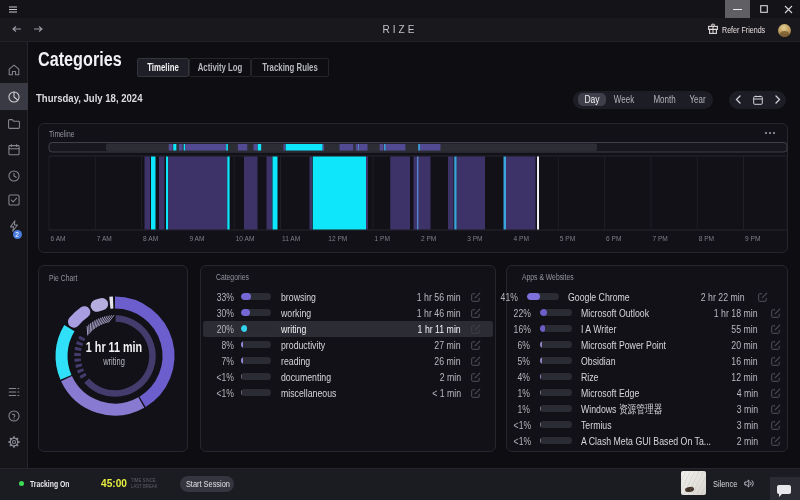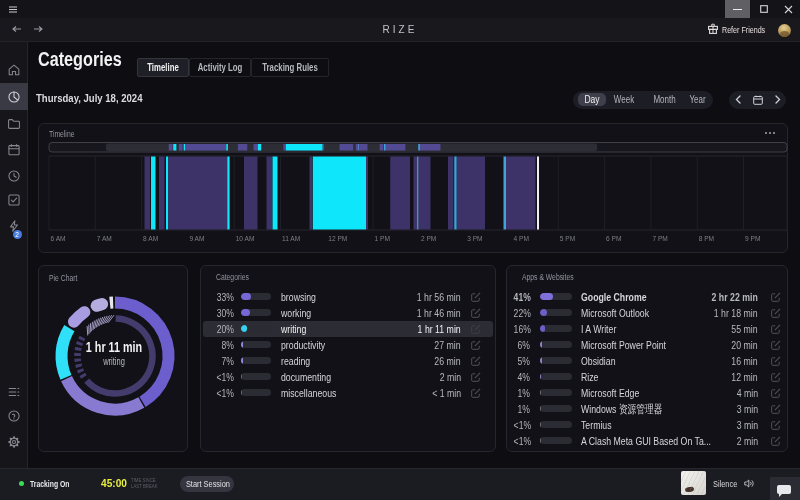--- a/index.html
+++ b/index.html
@@ -313,21 +313,21 @@
     <span style="position:absolute;left:77.5px;top:50%;transform:translateY(-50%) scaleX(0.76);transform-origin:left center;font-size:11.5px;color:#d6d6da;white-space:nowrap">miscellaneous</span>
     <span style="position:absolute;right:32px;top:50%;transform:translateY(-50%) scaleX(0.76);transform-origin:right center;font-size:11.5px;color:#b8b8c0;white-space:nowrap">&lt; 1 min</span>
     <svg width="10" height="10" viewBox="0 0 10 10" style="position:absolute;right:12px;top:50%;margin-top:-5px">
       <path d="M4.2 1.8 H1.6 A0.9 0.9 0 0 0 0.7 2.7 V8.4 A0.9 0.9 0 0 0 1.6 9.3 H7.3 A0.9 0.9 0 0 0 8.2 8.4 V5.8" fill="none" stroke="#50505a" stroke-width="1"></path>
       <path d="M3.8 6.2 L9.1 0.9" fill="none" stroke="#50505a" stroke-width="1.1"></path>
     </svg>
   </div>
 
 <div class="panel" style="left:506px;top:265px;width:282px;height:187px"></div>
 <div class="ab" style="left:521.5px;top:271.5px;font-size:8.5px;color:#9494a0;transform:scaleX(0.8);transform-origin:left center">Apps &amp; Websites</div>
-<div style="position:absolute;left:509px;top:288.5px;width:276px;height:16px;font-weight:bold;">
+<div style="position:absolute;left:496px;top:288.5px;width:276px;height:16px;">
     <span style="position:absolute;left:0;width:21px;text-align:right;top:50%;transform:translateY(-50%) scaleX(0.78);transform-origin:right center;font-size:11px;color:#b4b4bc;white-space:nowrap">41%</span>
     <span style="position:absolute;left:31px;top:50%;margin-top:-3.75px;width:31.5px;height:7.5px;border-radius:3.75px;background:#2b2b33;overflow:hidden">
       <span style="position:absolute;left:0;top:0;height:7.5px;width:13px;background:#7e70da;border-radius:3.75px"></span>
     </span>
     <span style="position:absolute;left:72px;top:50%;transform:translateY(-50%) scaleX(0.76);transform-origin:left center;font-size:11.5px;color:#d6d6da;white-space:nowrap">Google Chrome</span>
     <span style="position:absolute;right:27px;top:50%;transform:translateY(-50%) scaleX(0.76);transform-origin:right center;font-size:11.5px;color:#b8b8c0;white-space:nowrap">2 hr 22 min</span>
     <svg width="10" height="10" viewBox="0 0 10 10" style="position:absolute;right:4.5px;top:50%;margin-top:-5px">
       <path d="M4.2 1.8 H1.6 A0.9 0.9 0 0 0 0.7 2.7 V8.4 A0.9 0.9 0 0 0 1.6 9.3 H7.3 A0.9 0.9 0 0 0 8.2 8.4 V5.8" fill="none" stroke="#50505a" stroke-width="1"></path>
       <path d="M3.8 6.2 L9.1 0.9" fill="none" stroke="#50505a" stroke-width="1.1"></path>
     </svg>

